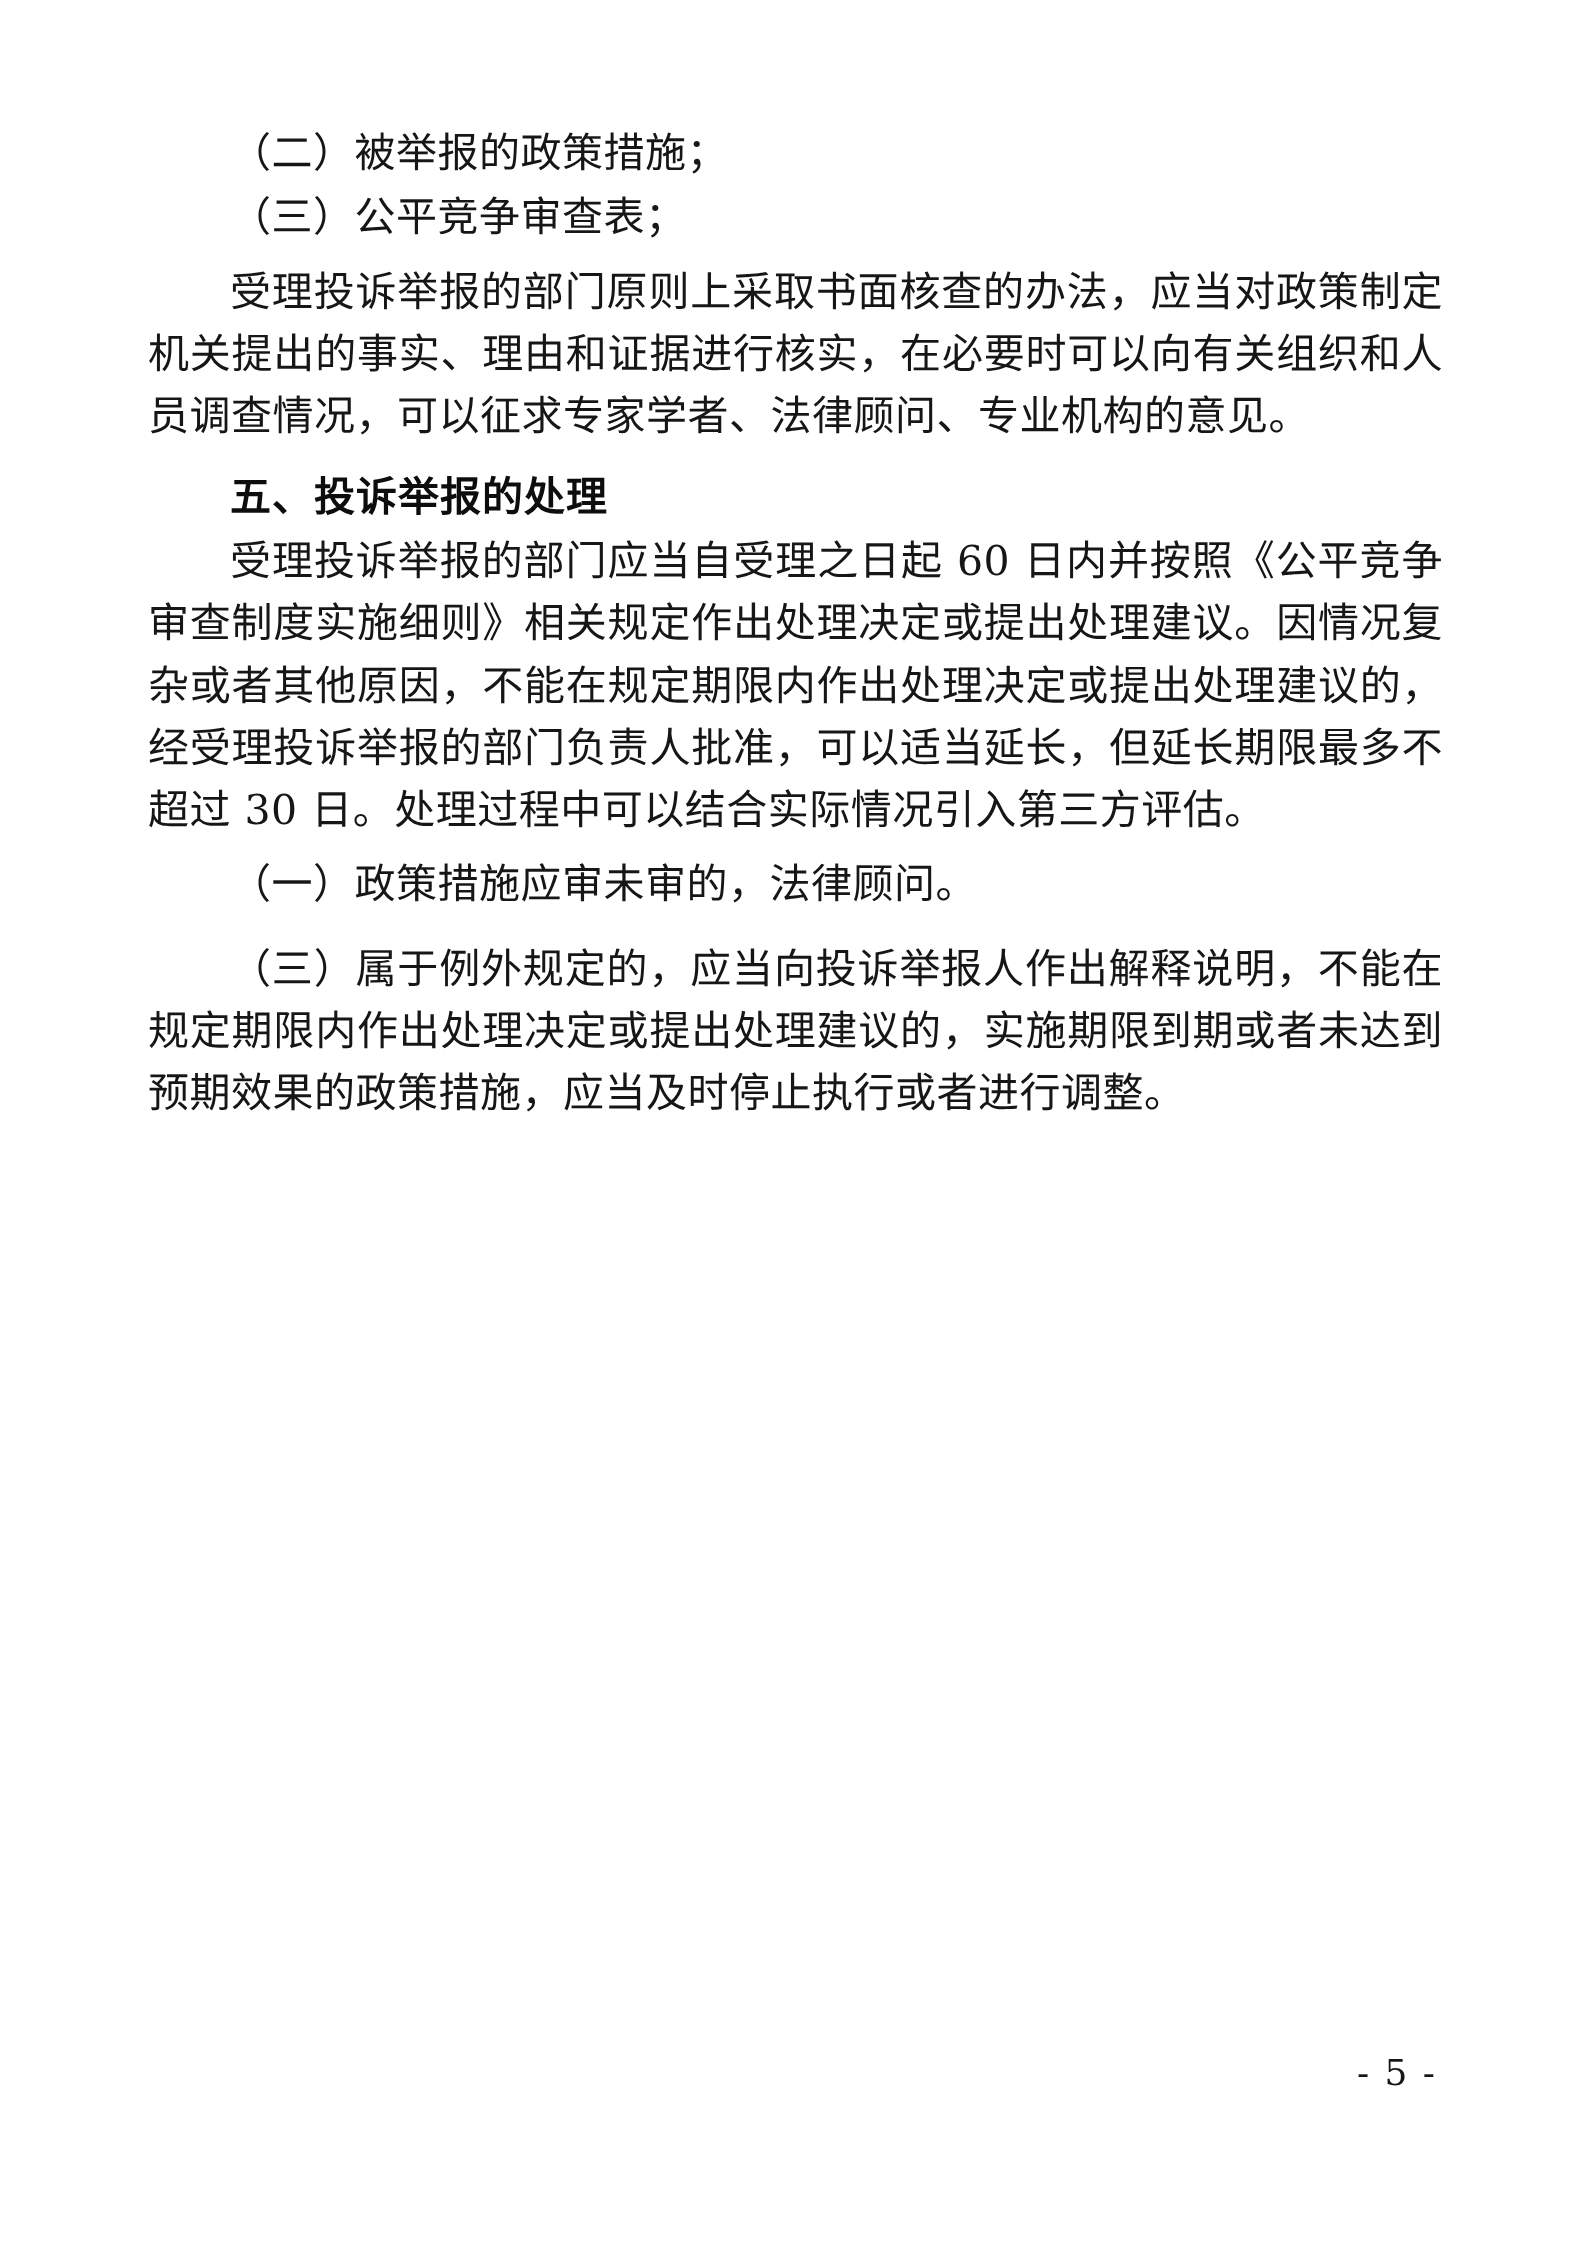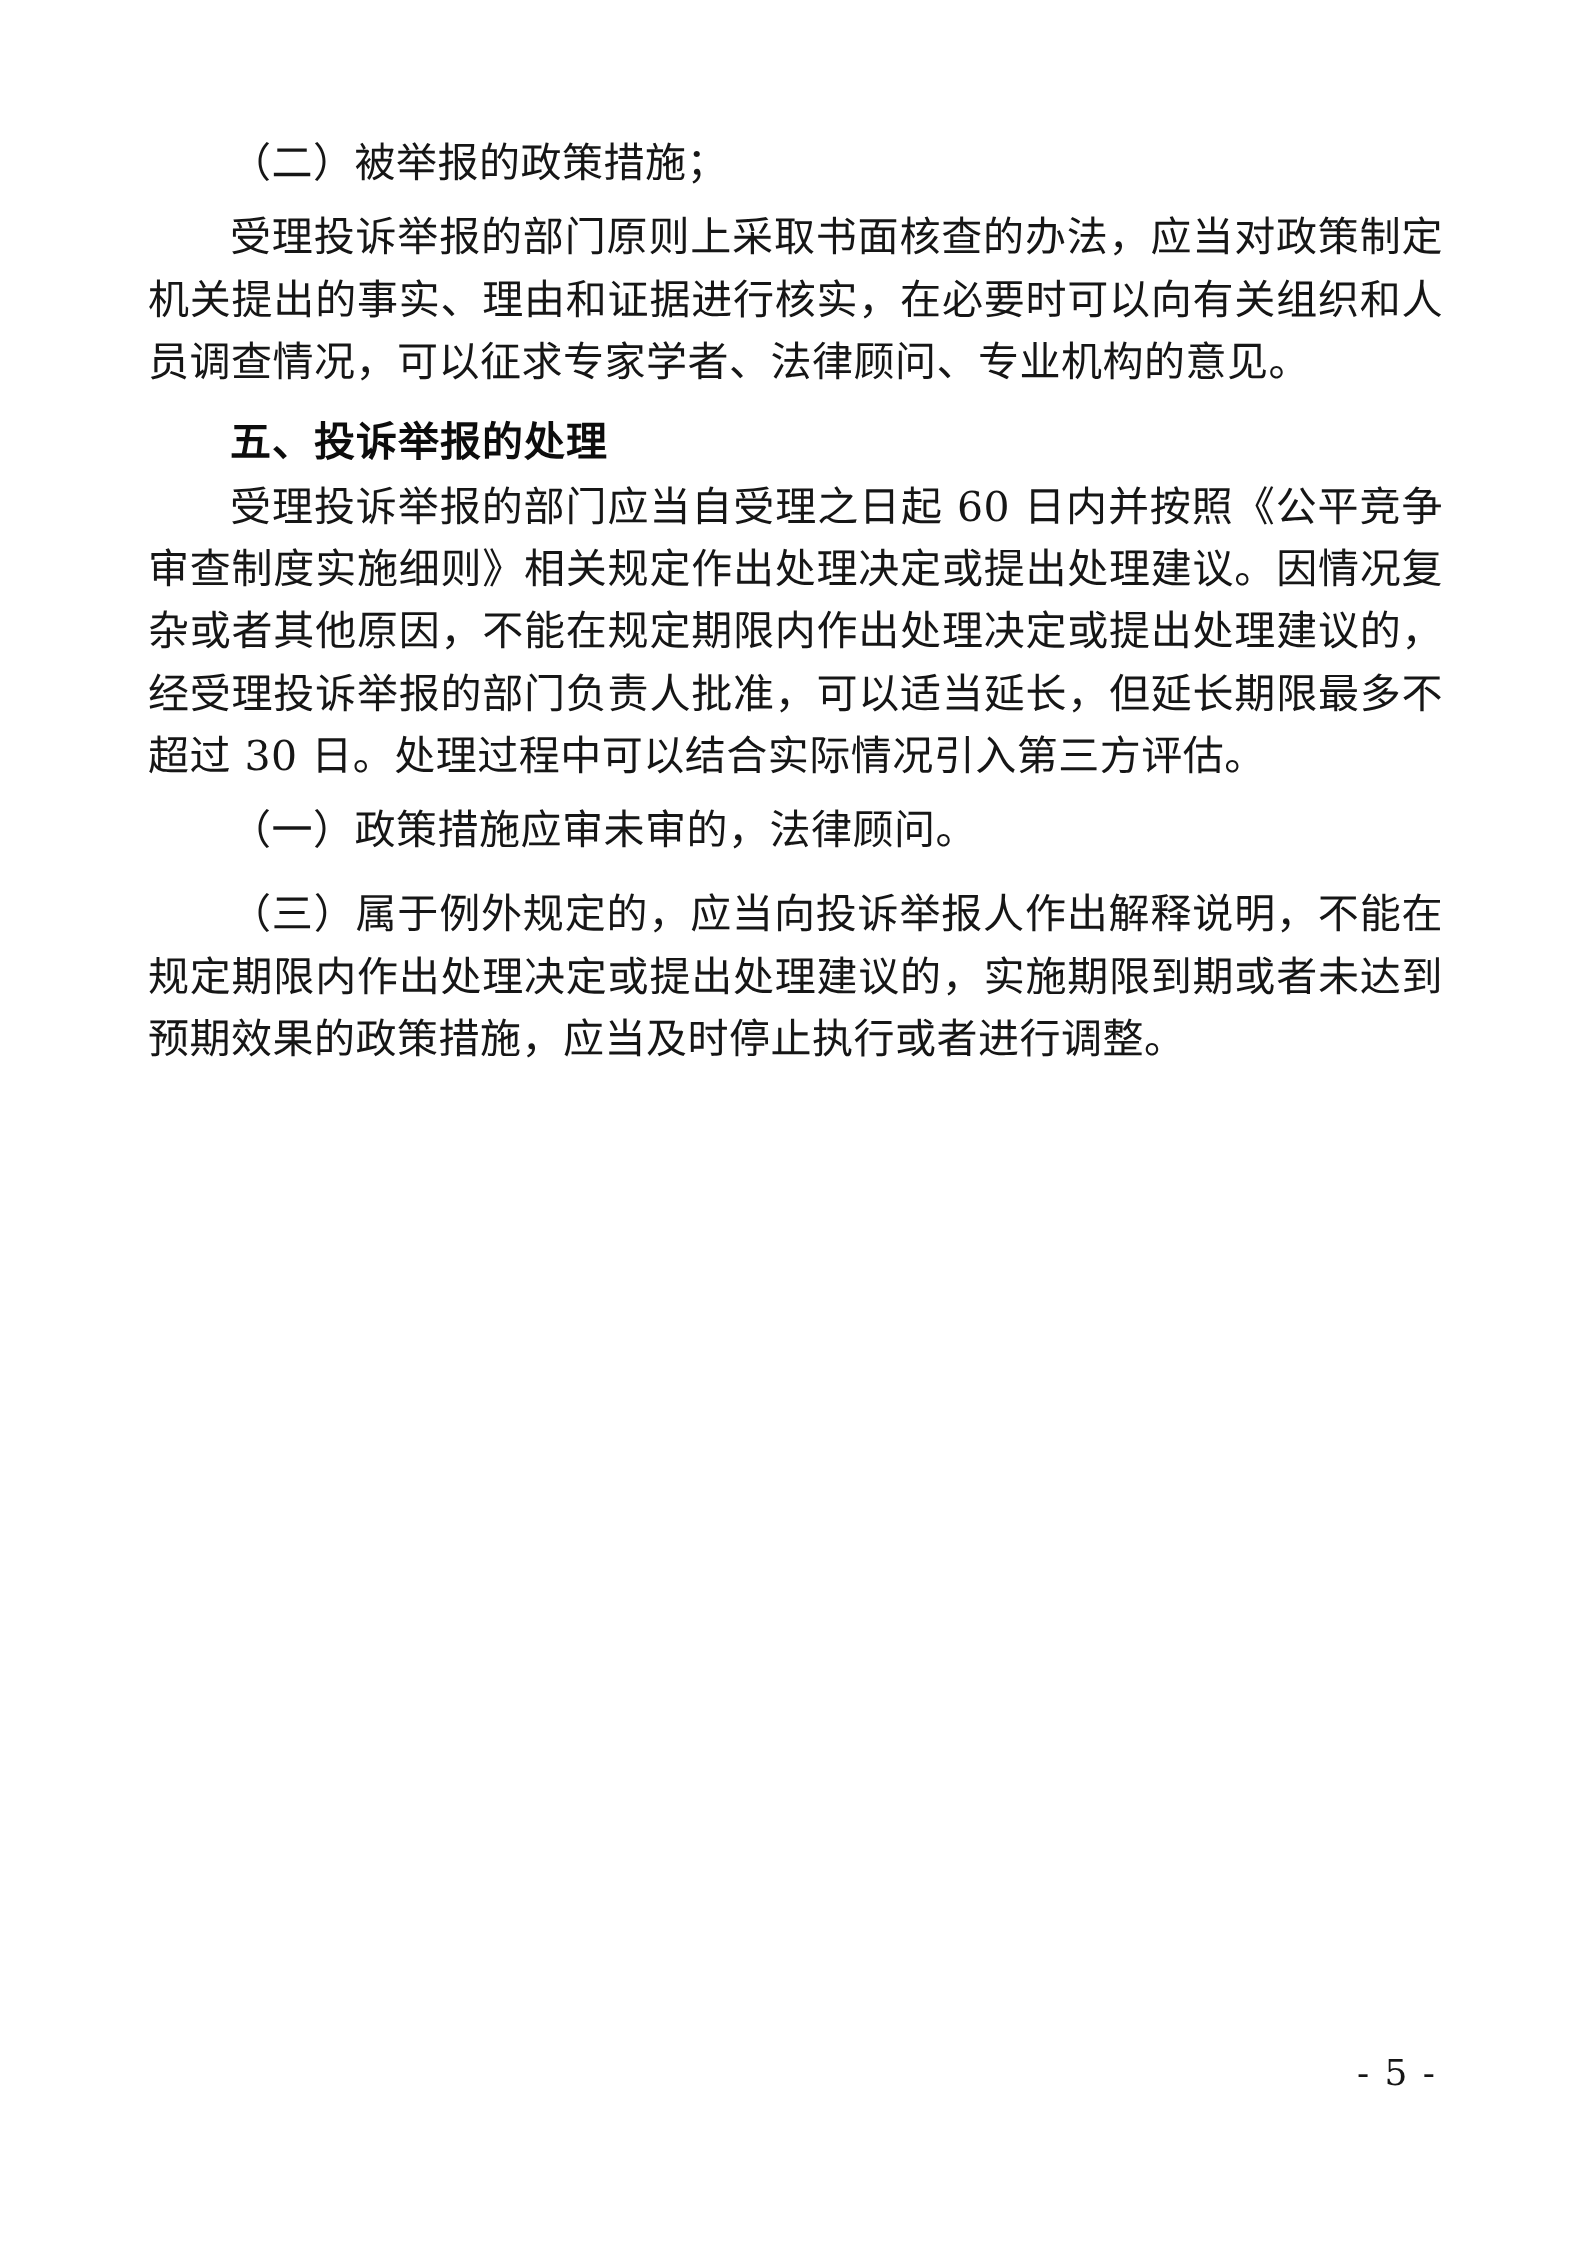--- a/index.html
+++ b/index.html
@@ -16,21 +16,21 @@
     margin: 0 auto;
     background: #ffffff;
     box-sizing: border-box;
     overflow: hidden;
   }
 
   
   .content {
     position: absolute;
     left: 148px;
-    top: 132px;
+    top: 122px;
     width: 1295px;
   }
 
   .doc-text {
     font-family: "DejaVu Serif", "Liberation Serif", serif;
     font-size: 41px;
     line-height: 1.52;
     color: #161616;
     text-align: justify;
     text-justify: inter-ideograph;
@@ -77,20 +77,21 @@
 </style>
 </head>
 <body>
 
 <div class="page">
 
   <div class="content doc-text">
 
     <p class="clause">（二）被举报的政策措施；</p>
 
+    <p class="clause">（三）公平竞争审查表；</p>
 
 
 
     <div class="block-gap-sm"></div>
 
     <p class="para">受理投诉举报的部门原则上采取书面核查的办法，应当对政策制定机关提出的事实、理由和证据进行核实，在必要时可以向有关组织和人员调查情况，可以征求专家学者、法律顾问、专业机构的意见。</p>
 
     <h2 class="section-heading">五、投诉举报的处理</h2>
 
     <p class="para">受理投诉举报的部门应当自受理之日起 60 日内并按照《公平竞争审查制度实施细则》相关规定作出处理决定或提出处理建议。因情况复杂或者其他原因，不能在规定期限内作出处理决定或提出处理建议的，经受理投诉举报的部门负责人批准，可以适当延长，但延长期限最多不超过 30 日。处理过程中可以结合实际情况引入第三方评估。</p>

